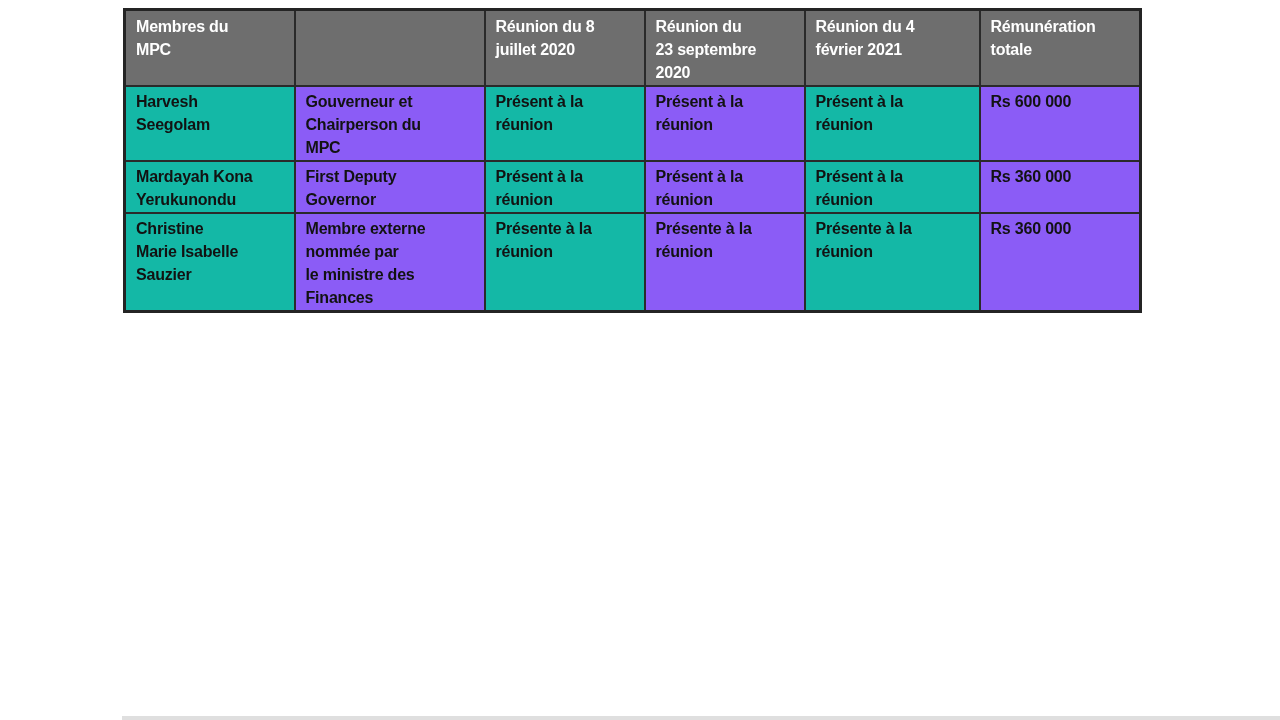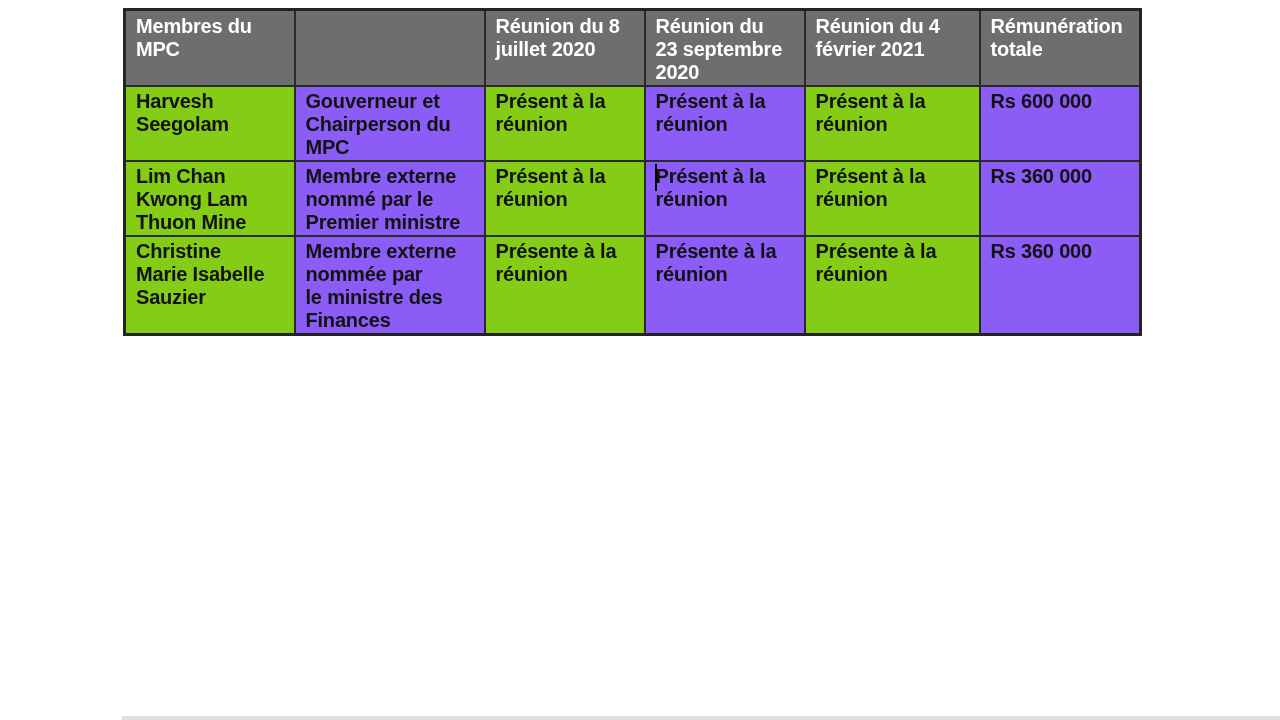--- a/index.html
+++ b/index.html
@@ -22,34 +22,34 @@
     table-layout: fixed;
     border-collapse: collapse;
     border: 3px solid #242424;
   }
   .mpc-table th,
   .mpc-table td {
     border: 2px solid #2a2a2a;
     vertical-align: top;
     text-align: left;
     padding: 3px 8px 1px 10px;
-    font-size: 20px;
+    font-size: 16px;
     line-height: 23px;
     font-weight: 700;
     letter-spacing: -0.2px;
     color: #121212;
     white-space: pre-line;
     overflow: hidden;
   }
   .mpc-table thead th {
     background: #6e6e6e;
     color: #ffffff;
     padding-top: 4px;
   }
-  .bg-gray  { background: #84cc16; }
+  .bg-gray  { background: #14b8a6; }
   .bg-white { background: #8b5cf6; }
   .caret-cell { position: relative; }
   .caret-artifact {
     position: absolute;
     left: 9px;
     top: 2px;
     width: 2px;
     height: 27px;
     background: #000000;
   }
@@ -98,31 +98,29 @@
 Chairperson du
 MPC</td>
       <td class="bg-gray">Présent à la
 réunion</td>
       <td class="bg-white">Présent à la
 réunion</td>
       <td class="bg-gray">Présent à la
 réunion</td>
       <td class="bg-white">Rs 600 000</td>
     </tr>
-    <tr style="height:70px">
-      <td class="bg-gray">Lim Chan
-Kwong Lam
-Thuon Mine</td>
-      <td class="bg-white">Membre externe
-nommé par le
-Premier ministre</td>
+    <tr style="height:50px">
+      <td class="bg-gray">Mardayah Kona
+Yerukunondu</td>
+      <td class="bg-white">First Deputy
+Governor</td>
       <td class="bg-gray">Présent à la
 réunion</td>
-      <td class="bg-white caret-cell"><span class="caret-artifact"></span><span>Présent à la
-réunion</span></td>
+      <td class="bg-white">Présent à la
+réunion</td>
       <td class="bg-gray">Présent à la
 réunion</td>
       <td class="bg-white">Rs 360 000</td>
     </tr>
     <tr style="height:94px">
       <td class="bg-gray">Christine
 Marie Isabelle
 Sauzier</td>
       <td class="bg-white">Membre externe
 nommée par

